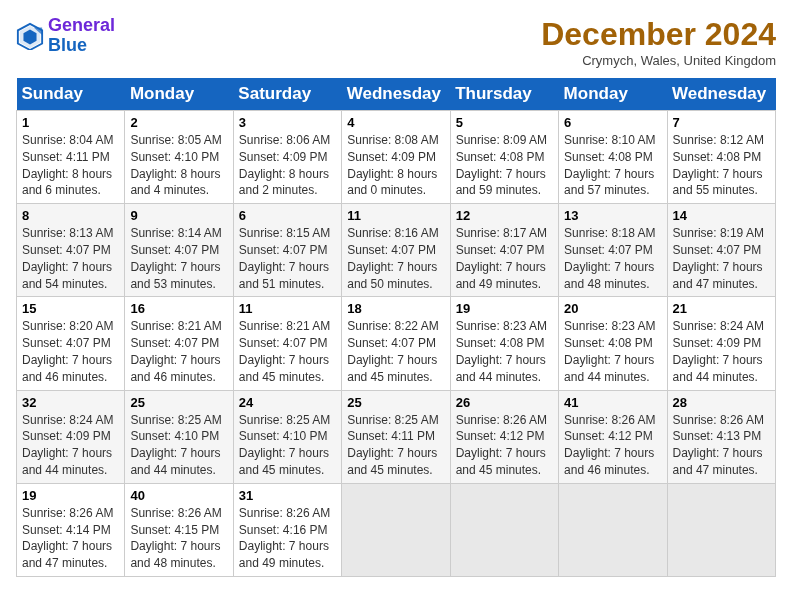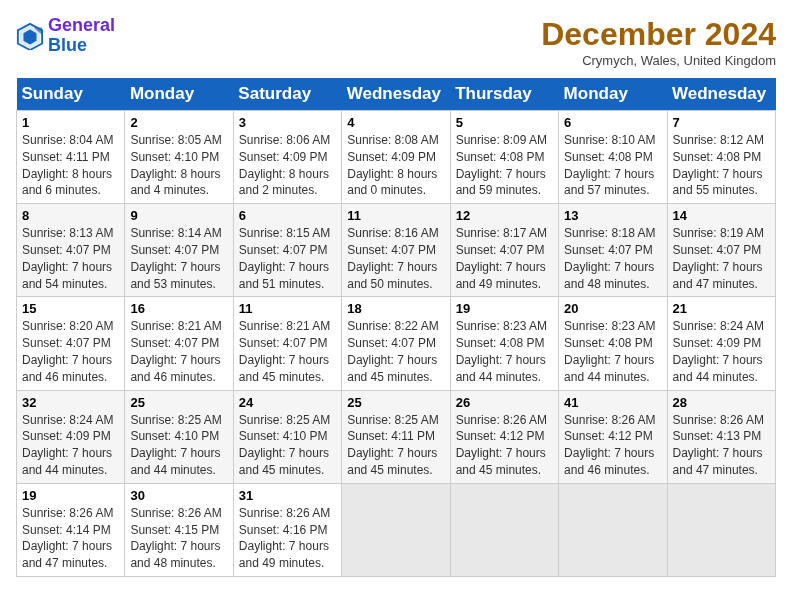--- a/index.html
+++ b/index.html
@@ -240,21 +240,21 @@
           <span class="day-number">28</span>
           <div class="day-info">Sunrise: 8:26 AM<br>Sunset: 4:13 PM<br>Daylight: 7 hours and 47 minutes.</div>
         </td>
       </tr>
       <tr>
         <td>
           <span class="day-number">19</span>
           <div class="day-info">Sunrise: 8:26 AM<br>Sunset: 4:14 PM<br>Daylight: 7 hours and 47 minutes.</div>
         </td>
         <td>
-          <span class="day-number">30</span>
+          <span class="day-number">40</span>
           <div class="day-info">Sunrise: 8:26 AM<br>Sunset: 4:15 PM<br>Daylight: 7 hours and 48 minutes.</div>
         </td>
         <td>
           <span class="day-number">31</span>
           <div class="day-info">Sunrise: 8:26 AM<br>Sunset: 4:16 PM<br>Daylight: 7 hours and 49 minutes.</div>
         </td>
         <td class="empty-cell"></td>
         <td class="empty-cell"></td>
         <td class="empty-cell"></td>
         <td class="empty-cell"></td>

